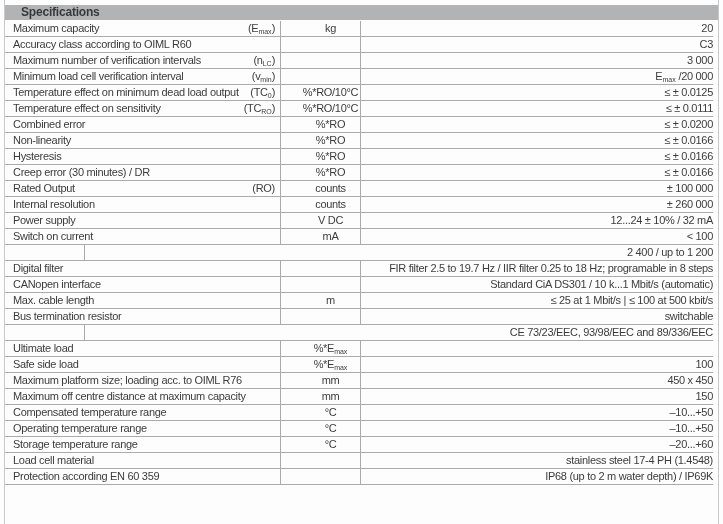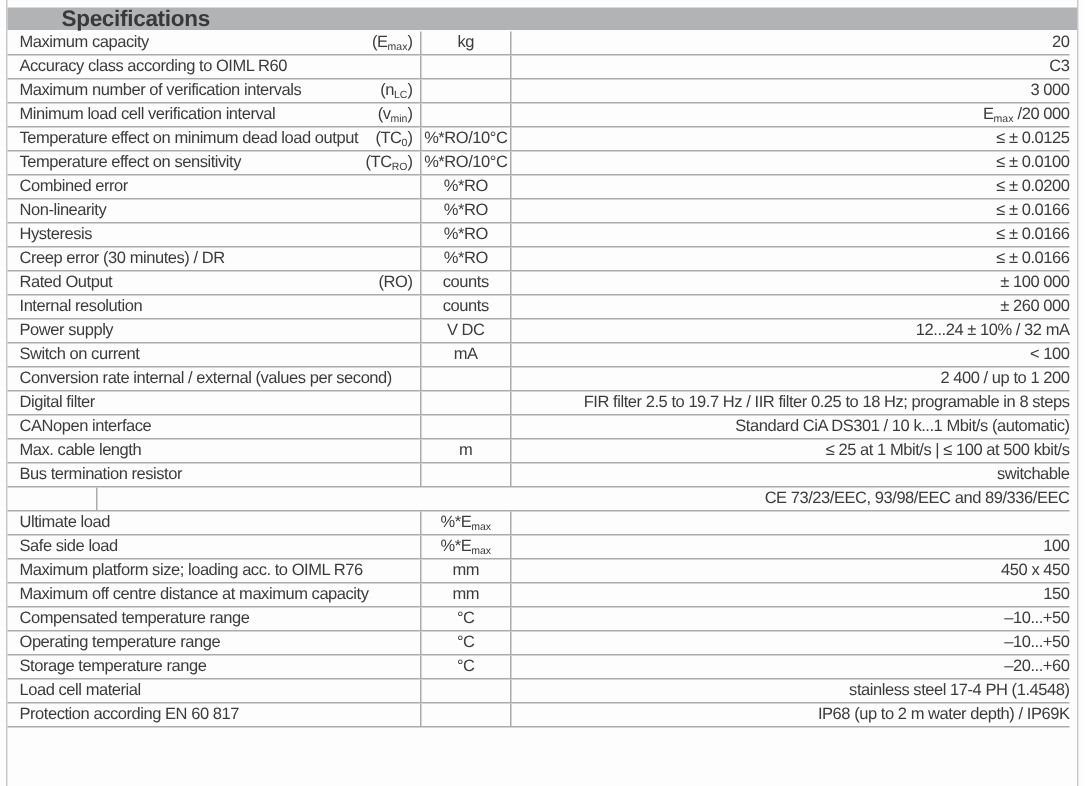--- a/index.html
+++ b/index.html
@@ -7,36 +7,36 @@
     position:relative;width:723px;height:524px;background:#fdfdfd;
     font-family:"Liberation Sans",sans-serif;color:#3c3c3e;overflow:hidden;
   }
   .frame{
     position:absolute;left:4px;top:0;width:715px;height:524px;
     border-left:1px solid #c7c9cb;border-right:1px solid #c7c9cb;box-sizing:border-box;
   }
   .titlebar{
     position:absolute;left:5px;top:5px;width:713px;height:15px;
     background:#b1b3b5;line-height:15px;
-    font-size:15px;font-weight:bold;color:#38393b;
-    padding-left:36px;box-sizing:border-box;letter-spacing:-0.2px;
+    font-size:12px;font-weight:bold;color:#38393b;
+    padding-left:16px;box-sizing:border-box;letter-spacing:-0.2px;
   }
   .rows{position:absolute;left:5px;top:21px;width:708px;}
   .row{
     display:flex;height:16px;line-height:15px;box-sizing:border-box;
     border-bottom:1px solid #a9abad;font-size:11px;letter-spacing:-0.3px;
   }
   .c1{
     width:276px;box-sizing:border-box;border-right:1px solid #a9abad;
     display:flex;justify-content:space-between;
     padding-left:8px;padding-right:5px;white-space:nowrap;overflow:hidden;align-items:flex-end;
   }
   .c2{
     width:60px;box-sizing:border-box;border-right:1px solid #a9abad;
-    text-align:center;white-space:nowrap;
+    text-align:center;white-space:nowrap;margin-left:20px;
   }
   .c3{flex:1;text-align:right;white-space:nowrap;}
   sub{font-size:7px;letter-spacing:0;line-height:0;vertical-align:-2px;}
 </style>
 </head>
 <body>
 
 <div class="page">
   <div class="frame"></div>
   <div class="titlebar">Specifications</div>
@@ -80,21 +80,21 @@
         </div>
         <div class="c2">%*RO/10°C</div>
         <div class="c3">≤ ± 0.0125</div>
       </div>
       <div class="row">
         <div class="c1">
           <span>Temperature effect on sensitivity</span>
           <span>(TC<sub>RO</sub>)</span>
         </div>
         <div class="c2">%*RO/10°C</div>
-        <div class="c3">≤ ± 0.0100</div>
+        <div class="c3">≤ ± 0.0111</div>
       </div>
       <div class="row">
         <div class="c1">
           <span>Combined error</span>
           <span></span>
         </div>
         <div class="c2">%*RO</div>
         <div class="c3">≤ ± 0.0200</div>
       </div>
       <div class="row">
@@ -147,24 +147,20 @@
       </div>
       <div class="row">
         <div class="c1">
           <span>Switch on current</span>
           <span></span>
         </div>
         <div class="c2">mA</div>
         <div class="c3">&lt; 100</div>
       </div>
       <div class="row">
-        <div class="c1">
-          <span>Conversion rate internal / external (values per second)</span>
-          <span></span>
-        </div>
         <div class="c2"></div>
         <div class="c3">2 400 / up to 1 200</div>
       </div>
       <div class="row">
         <div class="c1">
           <span>Digital filter</span>
           <span></span>
         </div>
         <div class="c2"></div>
         <div class="c3">FIR filter 2.5 to 19.7 Hz / IIR filter 0.25 to 18 Hz; programable in 8 steps</div>
@@ -255,20 +251,20 @@
       <div class="row">
         <div class="c1">
           <span>Load cell material</span>
           <span></span>
         </div>
         <div class="c2"></div>
         <div class="c3">stainless steel 17-4 PH (1.4548)</div>
       </div>
       <div class="row">
         <div class="c1">
-          <span>Protection according EN 60 817</span>
+          <span>Protection according EN 60 359</span>
           <span></span>
         </div>
         <div class="c2"></div>
         <div class="c3">IP68 (up to 2 m water depth) / IP69K</div>
       </div>
     </div>
 </div>
 
 </body></html>

